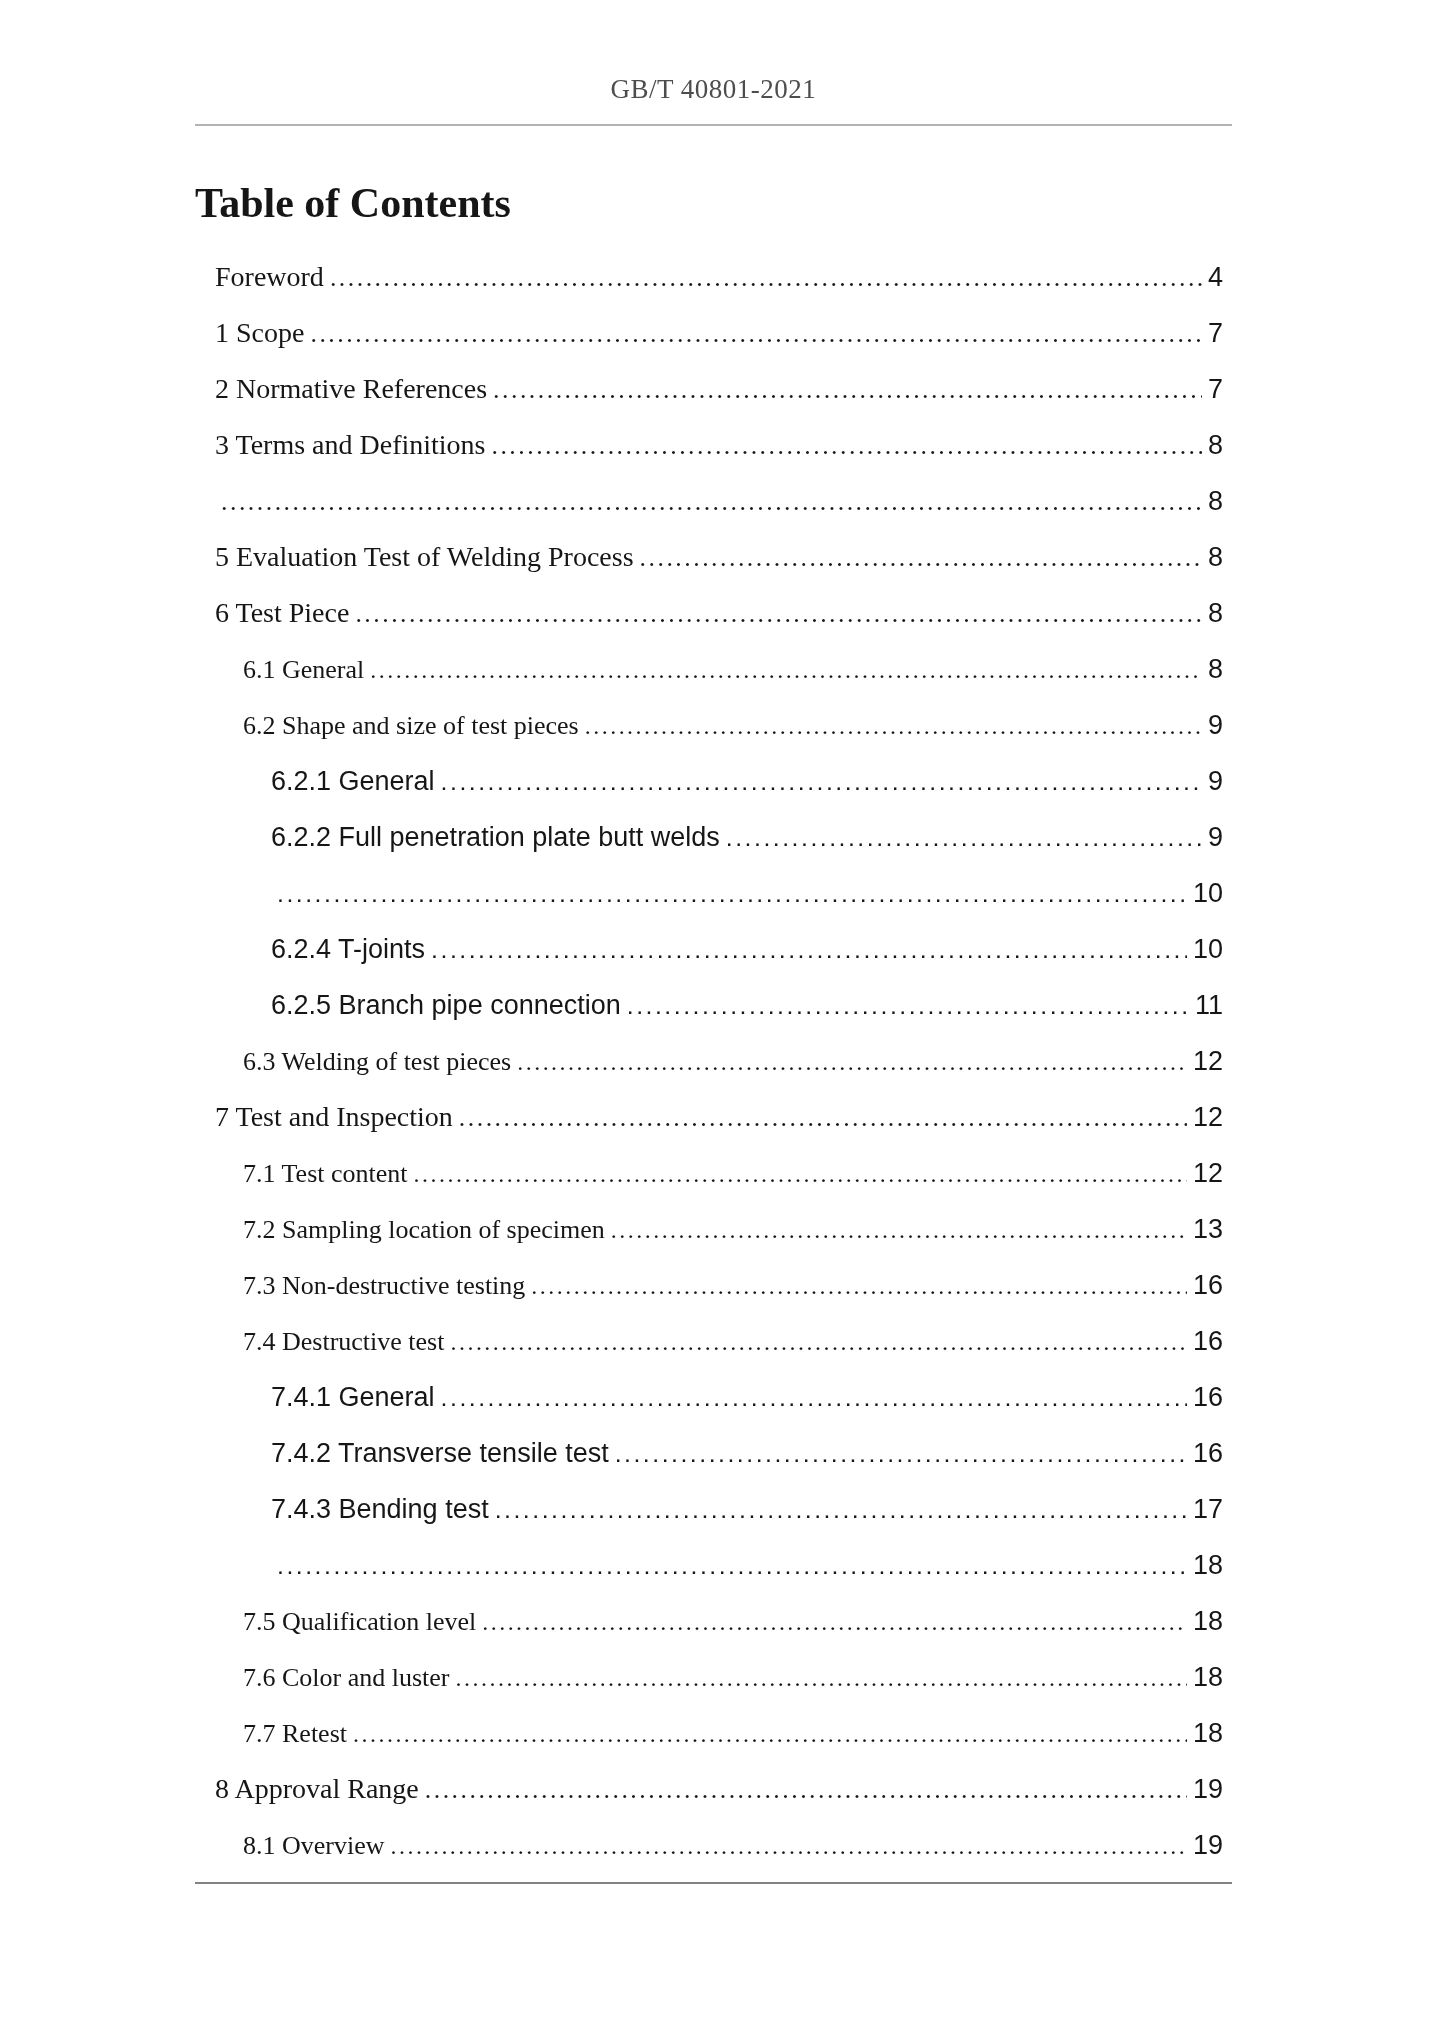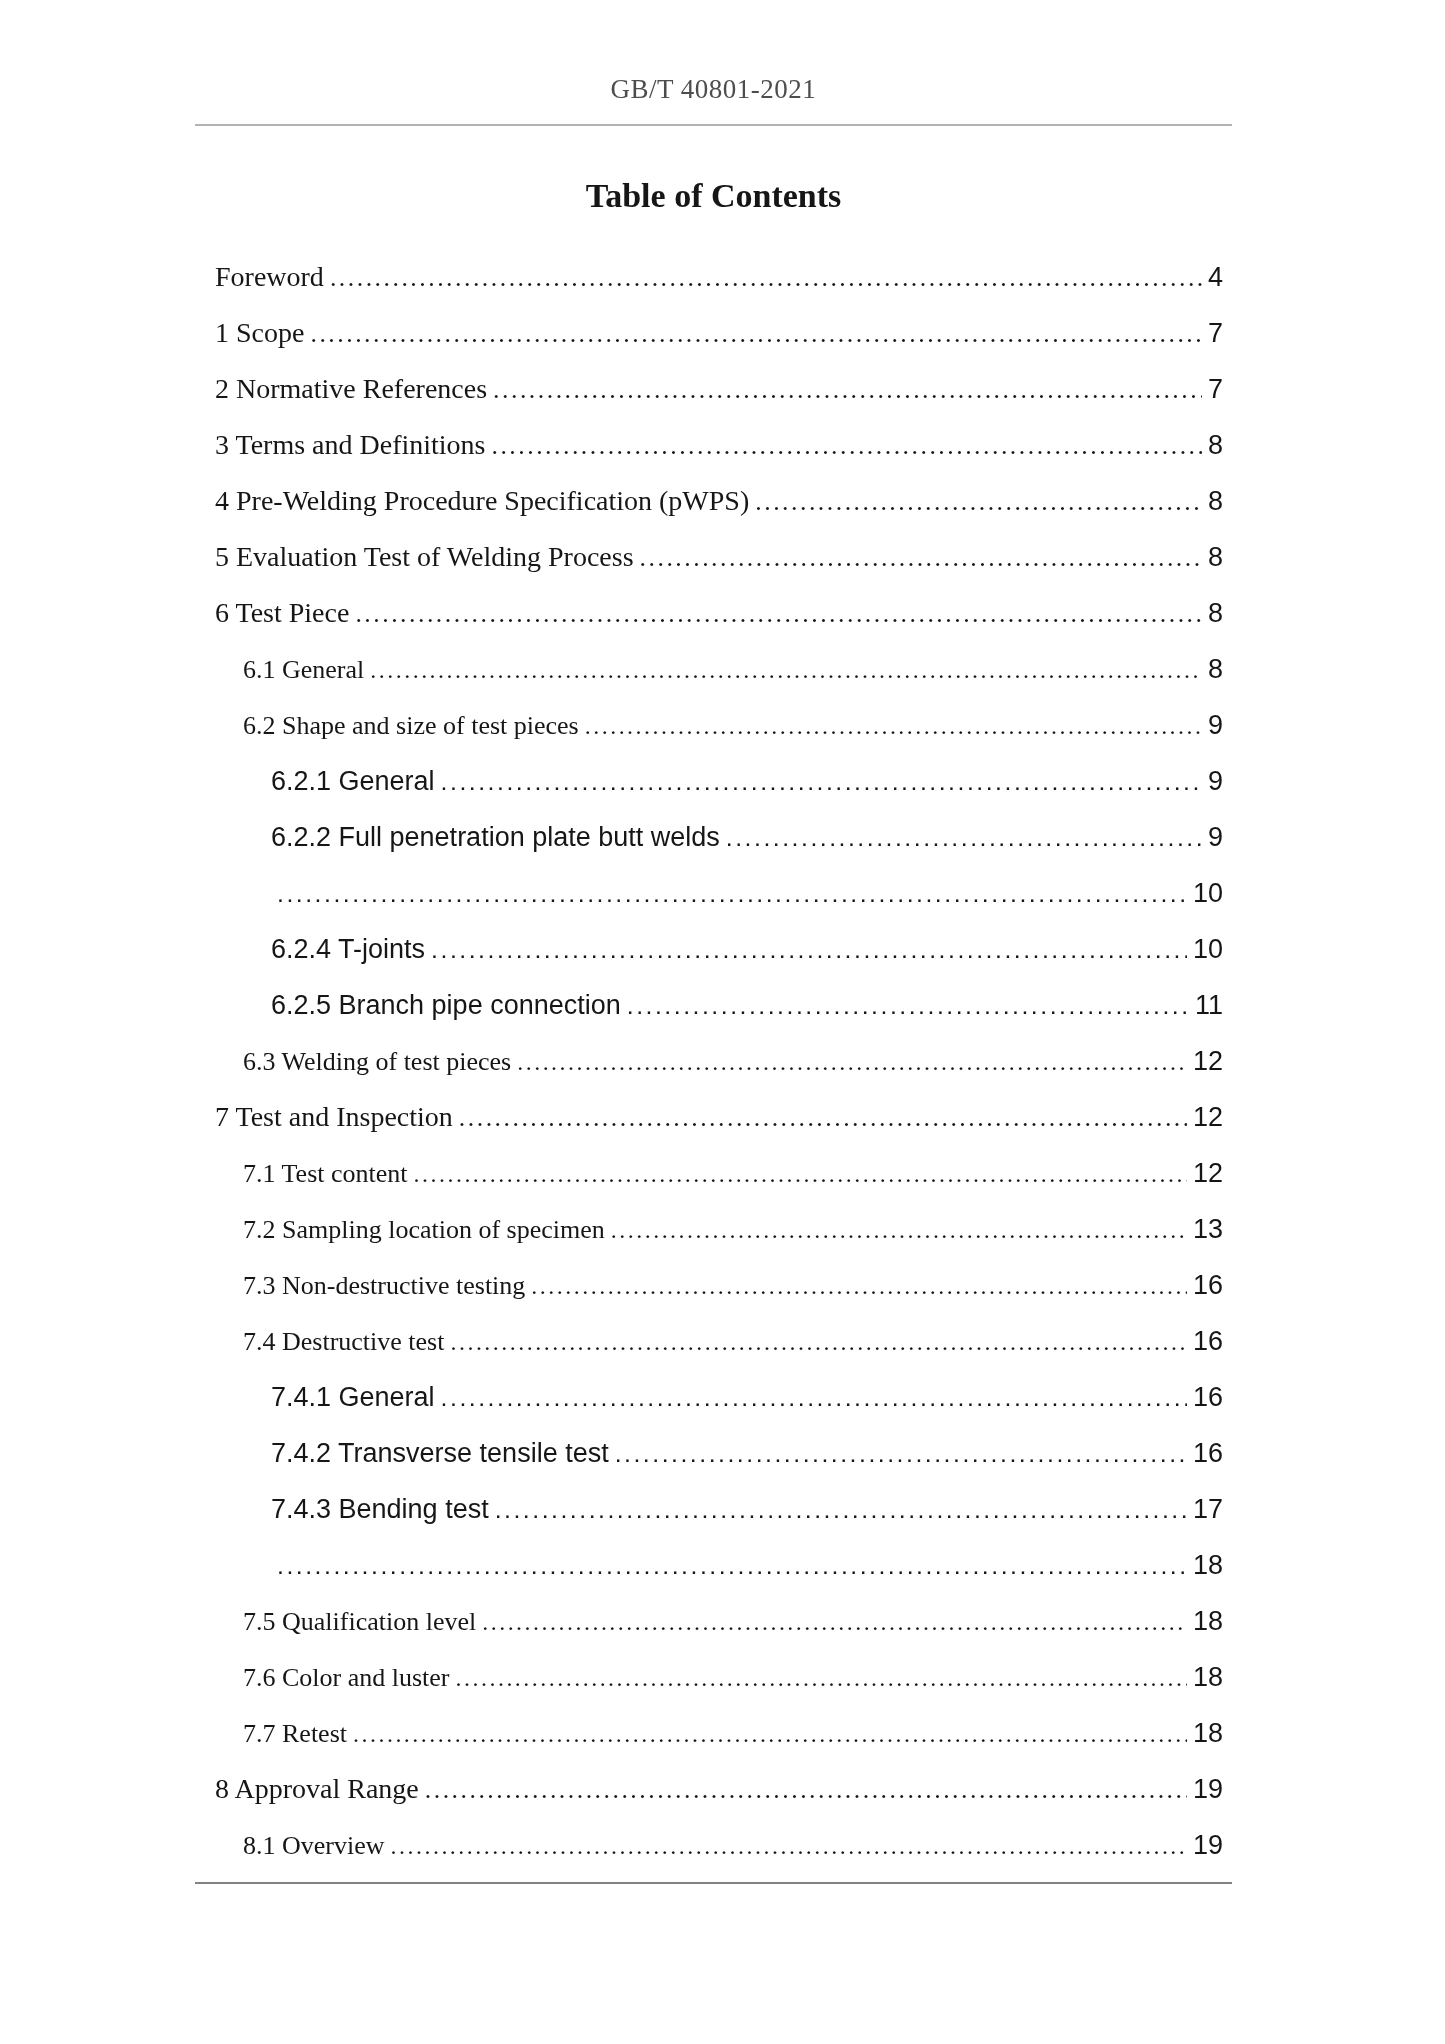--- a/index.html
+++ b/index.html
@@ -32,23 +32,23 @@
     line-height:30px;
   }
   .header-rule{
     top:124px;
     border-top:2px solid var(--rule-light);
     height:0;
   }
 
   
   .doc-title{
-    top:176px;
-    text-align:center;
-    font-size:34px;
+    top:183px;
+    text-align:left;
+    font-size:42px;
     font-weight:bold;
     line-height:40px;
     color:var(--text);
   }
 
   
   .toc{top:262px;}
   .toc-row{
     display:flex;
     align-items:baseline;
@@ -136,21 +136,20 @@
         <span class="toc-label">2 Normative References</span>
         <span class="toc-dots">............................................................................................................................................................................................................................</span>
         <span class="toc-page">7</span>
       </div>
       <div class="toc-row level0 serif">
         <span class="toc-label">3 Terms and Definitions</span>
         <span class="toc-dots">............................................................................................................................................................................................................................</span>
         <span class="toc-page">8</span>
       </div>
       <div class="toc-row level0 serif">
-        <span class="toc-label">4 Pre-Welding Procedure Specification (pWPS)</span>
         <span class="toc-dots">............................................................................................................................................................................................................................</span>
         <span class="toc-page">8</span>
       </div>
       <div class="toc-row level0 serif">
         <span class="toc-label">5 Evaluation Test of Welding Process</span>
         <span class="toc-dots">............................................................................................................................................................................................................................</span>
         <span class="toc-page">8</span>
       </div>
       <div class="toc-row level0 serif">
         <span class="toc-label">6 Test Piece</span>

